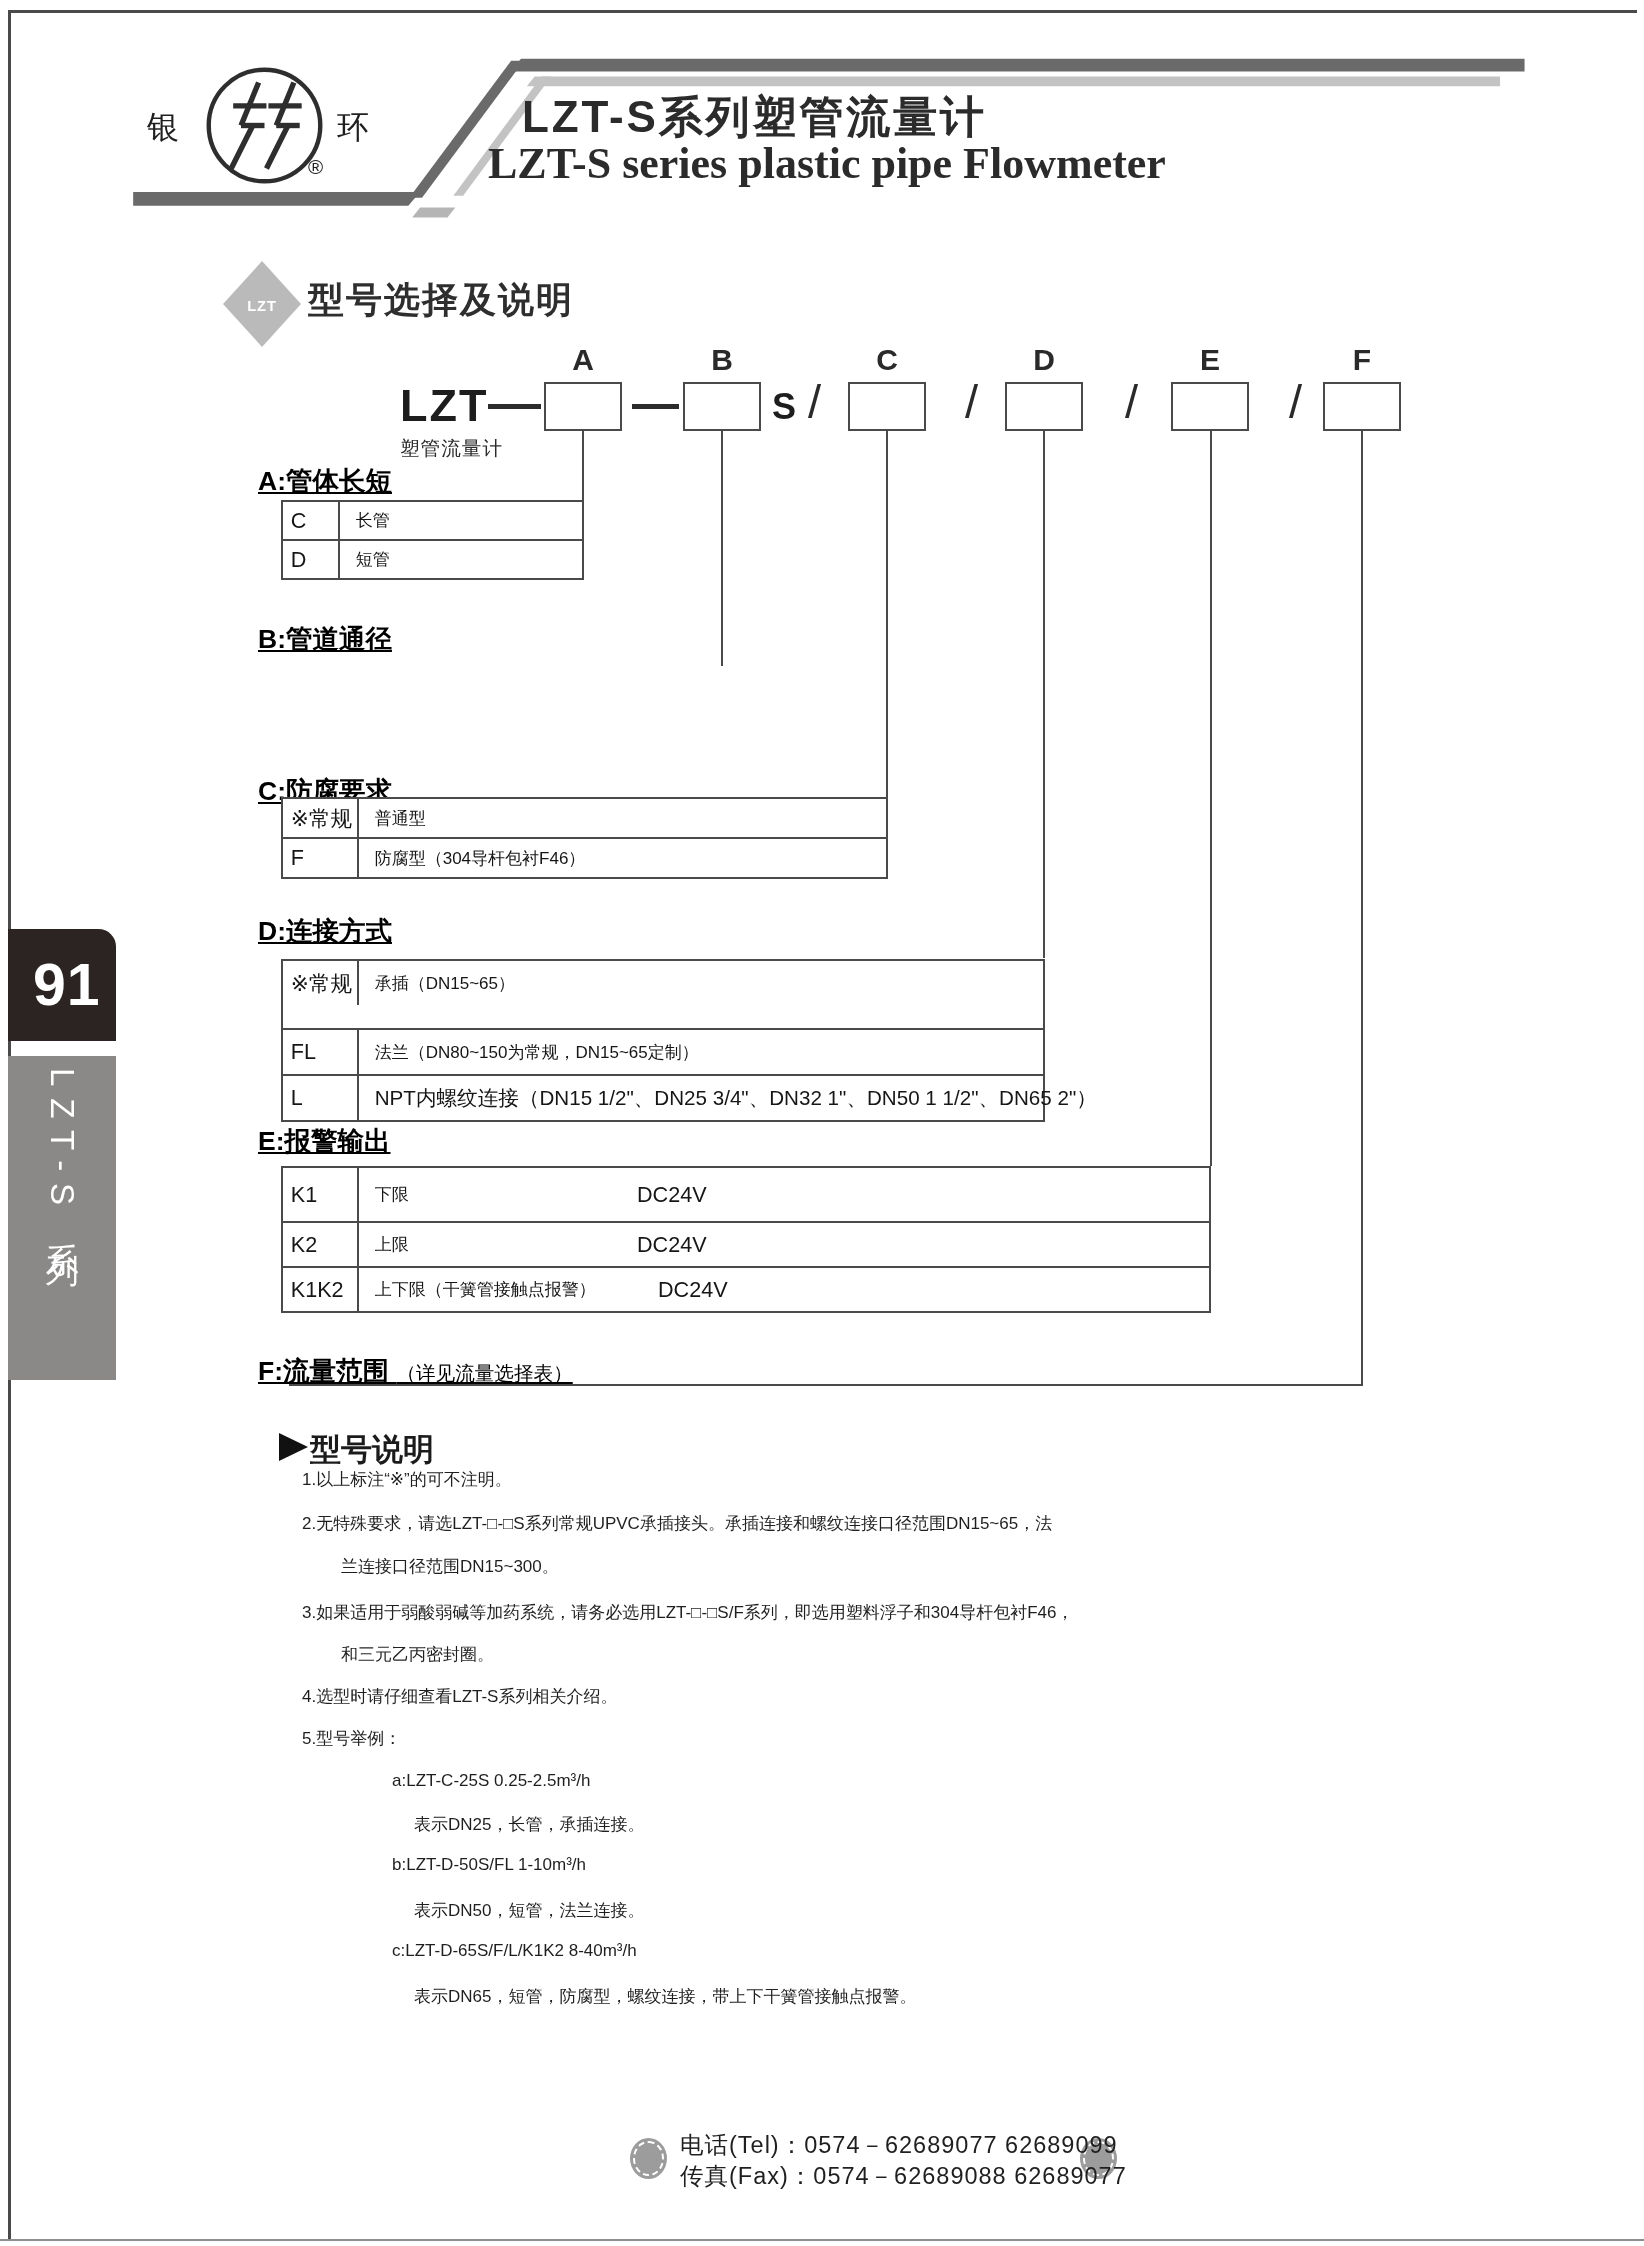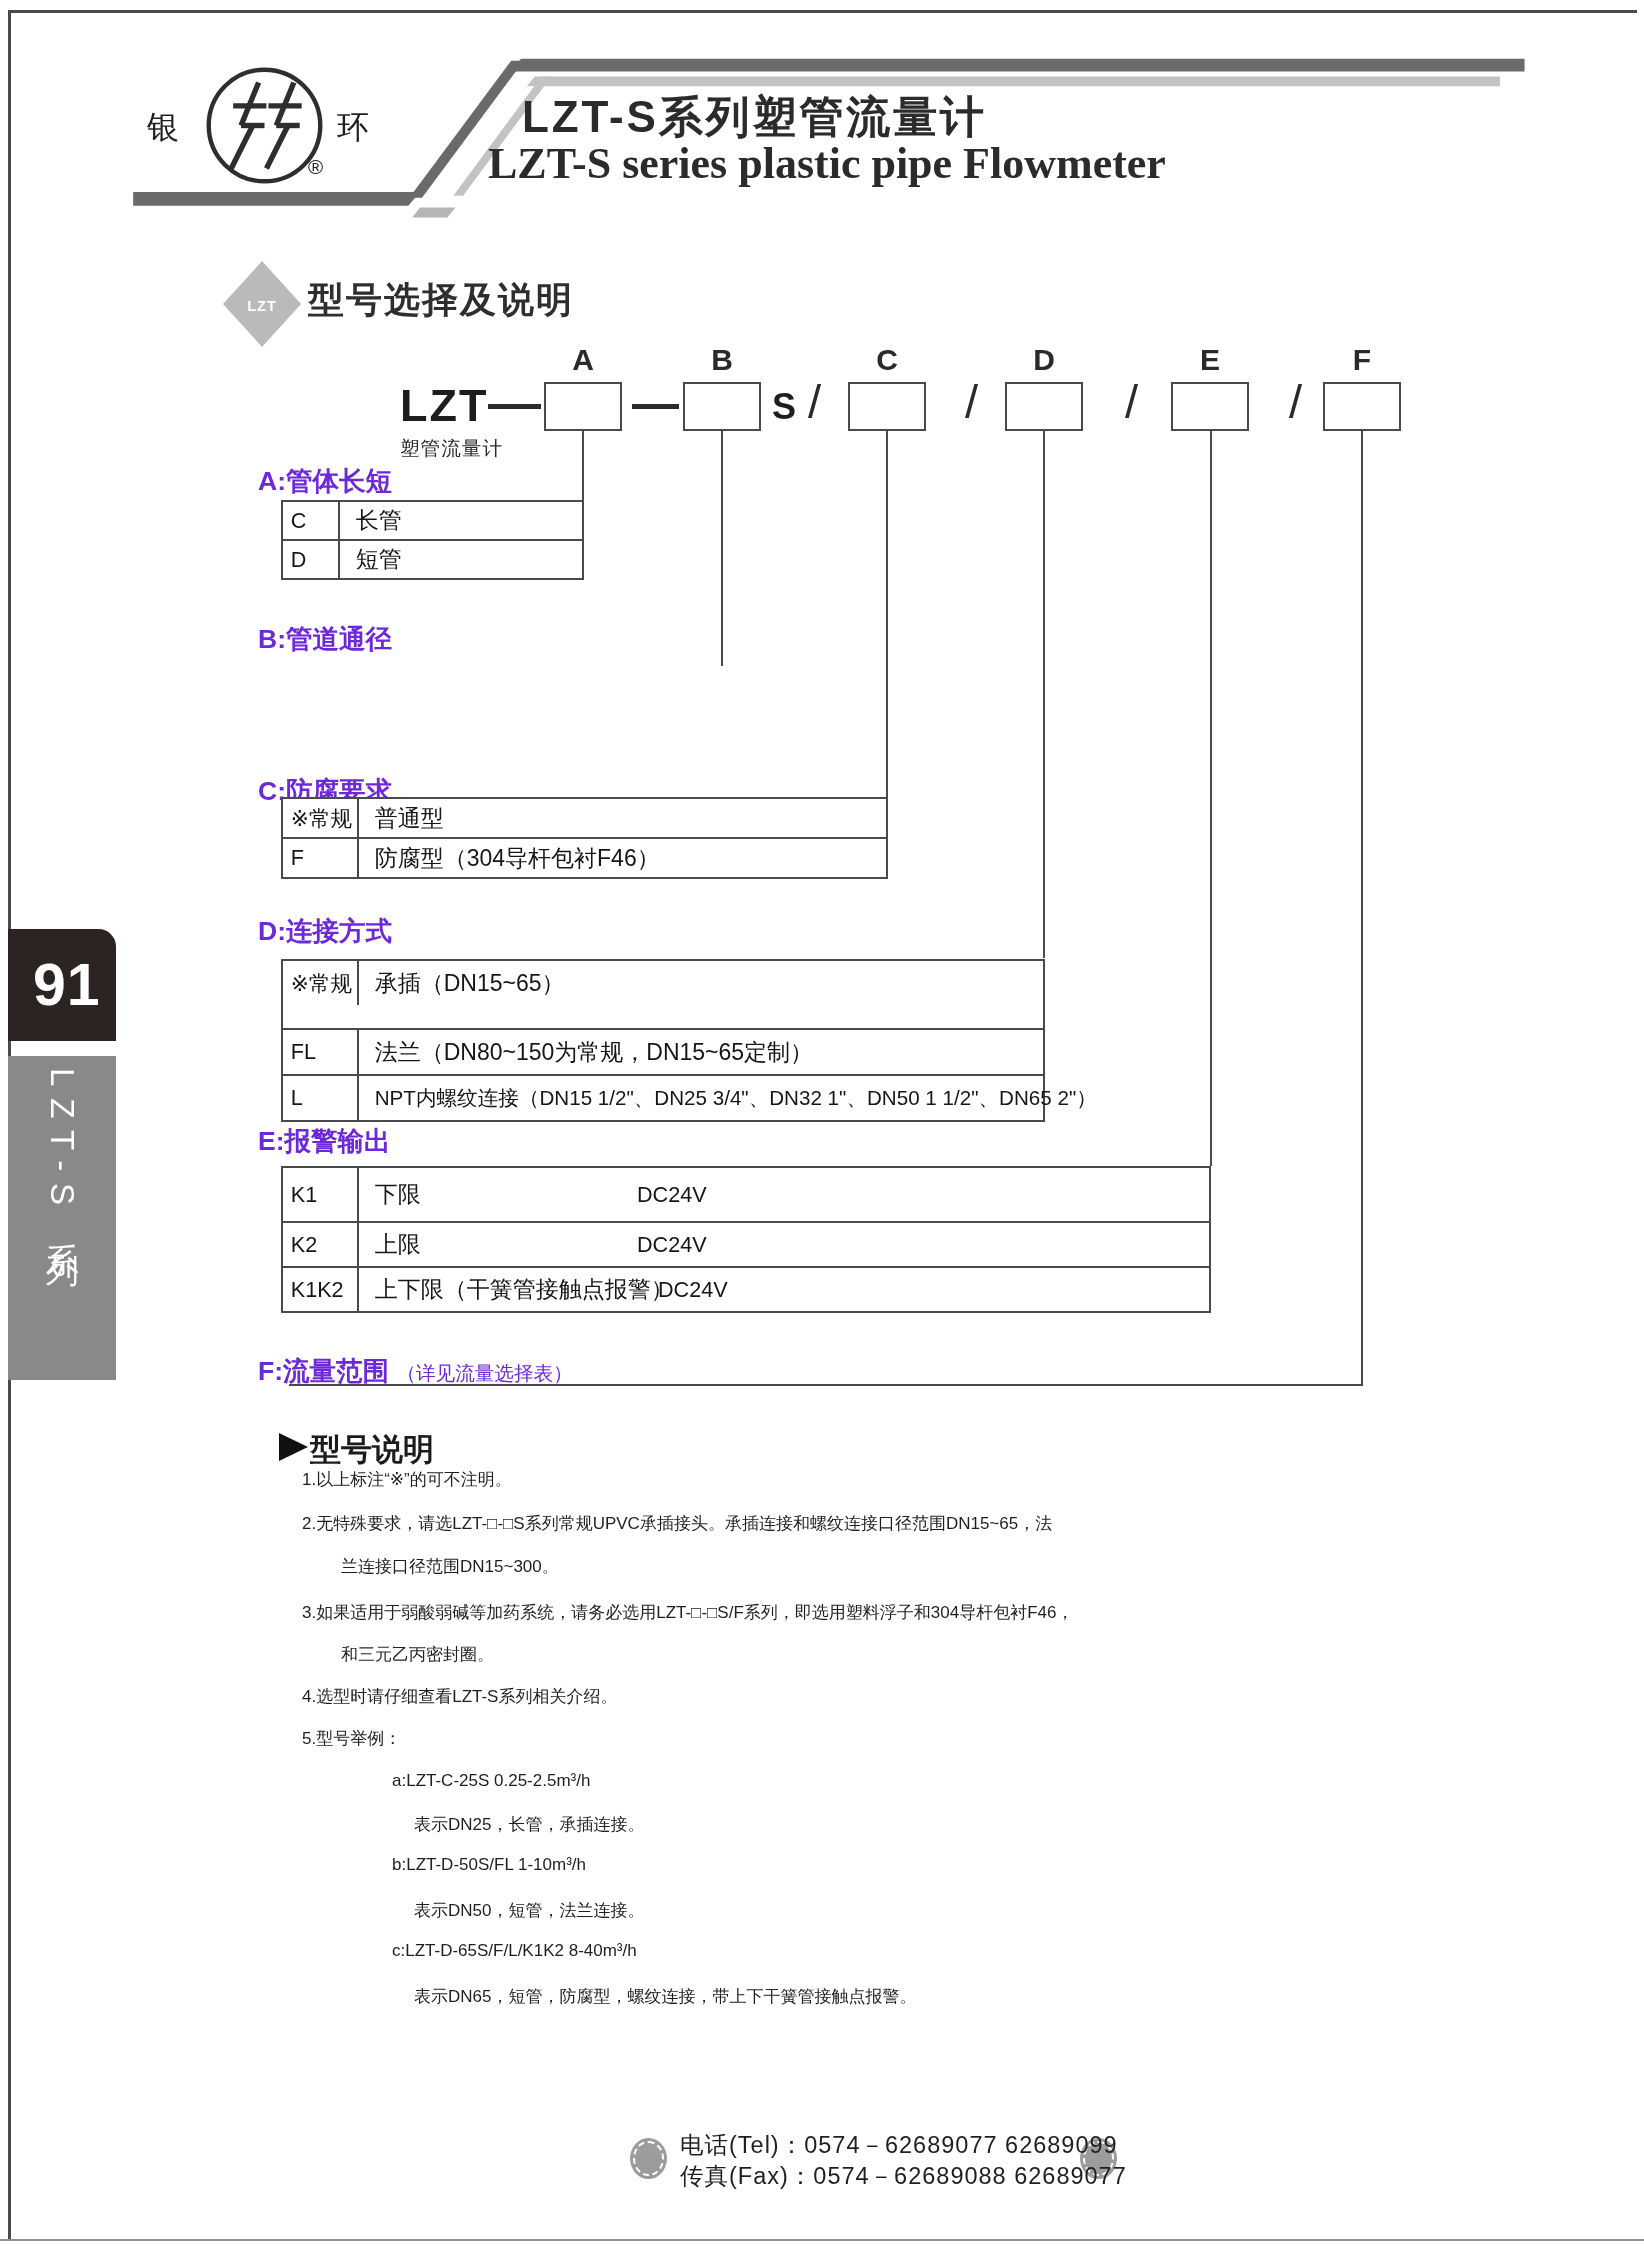--- a/index.html
+++ b/index.html
@@ -16,27 +16,27 @@
   .sec-title{font-size:36px;font-weight:700;color:#2e2e2e;letter-spacing:2px;}
   
   .mc-prefix{font-size:45px;font-weight:700;letter-spacing:2px;color:#1d1d1d;}
   .mc-caption{font-size:19.6px;color:#2a2a2a;letter-spacing:1px;}
   .mc-letter{width:78px;text-align:center;font-size:30px;font-weight:700;color:#2a2a2a;}
   .mc-box{position:absolute;width:78px;height:49px;border:2px solid #4a4a4a;box-sizing:border-box;background:#fff;}
   .mc-dash{position:absolute;height:4.9px;background:#2c2c2c;}
   .mc-s{font-size:36px;font-weight:700;color:#1d1d1d;}
   .mc-slash{font-size:47px;font-weight:400;color:#2a2a2a;}
   
-  .ghead{position:absolute;left:258px;font-size:26.5px;font-weight:700;color:#6d28d9;white-space:nowrap;}
+  .ghead{position:absolute;left:258px;font-size:26.5px;font-weight:700;color:#000000;white-space:nowrap;text-decoration:underline;}
   .ghead .gnote{font-size:19.6px;font-weight:400;}
   .tbl{position:absolute;left:281px;border:2px solid #4a4a4a;box-sizing:border-box;background:#fff;}
   .trow{display:flex;border-top:2px solid #4a4a4a;align-items:stretch;position:relative;}
   .trow:first-child{border-top:none;}
   .tcode{border-right:2px solid #4a4a4a;display:flex;align-items:center;padding-left:7.8px;box-sizing:border-box;font-size:21.6px;color:#161616;flex:none;}
-  .tdesc{display:flex;align-items:center;padding-left:15.7px;font-size:23px;color:#161616;white-space:nowrap;}
+  .tdesc{display:flex;align-items:center;padding-left:15.7px;font-size:17px;color:#161616;white-space:nowrap;}
   .tvolt{position:absolute;left:354px;top:0;bottom:0;display:flex;align-items:center;font-size:21.6px;color:#161616;}
   .cw58{width:57px;} .cw78{width:76px;}
   
   .notes-title{font-size:31px;font-weight:700;color:#1b1b1b;}
   .tri{position:absolute;width:0;height:0;border-left:29px solid #111;border-top:14.7px solid transparent;border-bottom:14.7px solid transparent;}
   .nline{position:absolute;font-size:17px;color:#1f1f1f;white-space:nowrap;}
   
   .sb-dark{position:absolute;left:7.8px;top:929px;width:108px;height:112px;background:#2b2422;border-radius:0 17.6px 0 0;display:flex;align-items:center;justify-content:center;}
   .sb-num{color:#fff;font-size:59px;font-weight:700;letter-spacing:1px;text-indent:9.8px;}
   .sb-gray{position:absolute;left:7.8px;top:1056px;width:108px;height:324px;background:#8b8988;display:flex;justify-content:center;}

